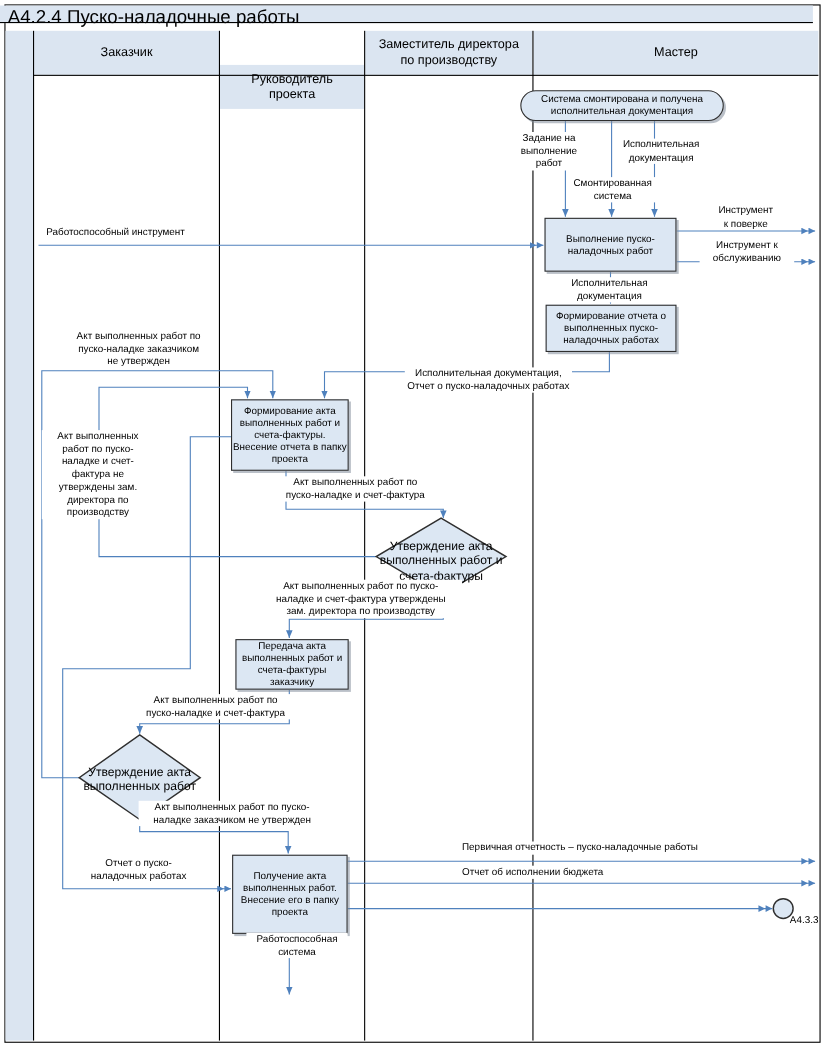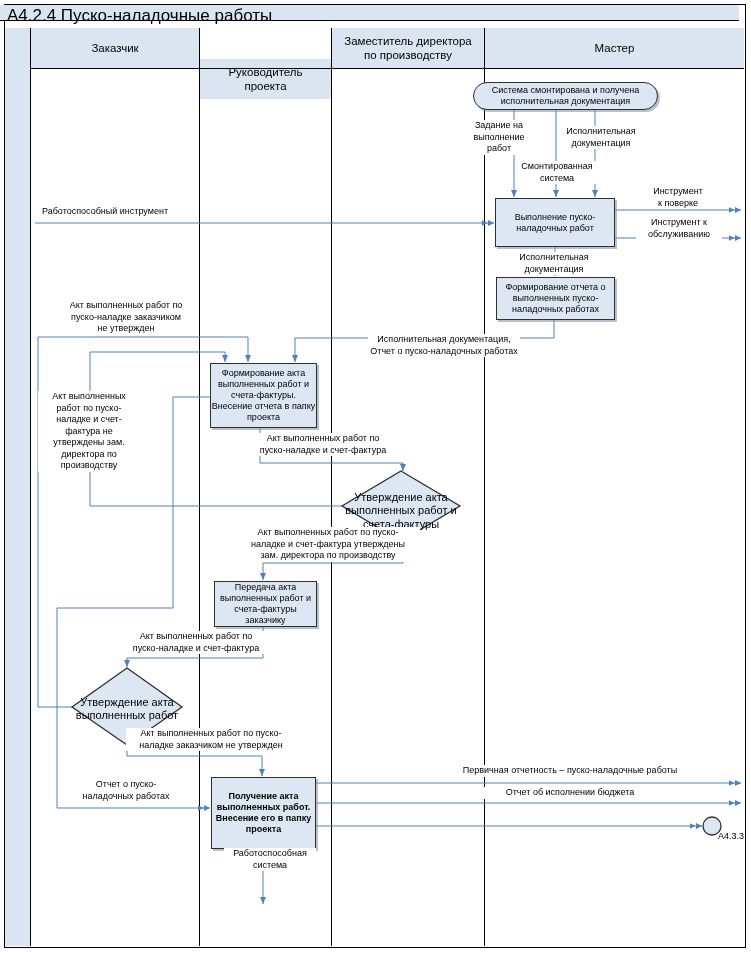--- a/index.html
+++ b/index.html
@@ -24,21 +24,21 @@
     background:var(--fill,#dce7f3); border:1px solid #2f2f2f;
     display:flex; align-items:center; justify-content:center; text-align:center;
     font-size:9px; line-height:1.22; white-space:pre-line;
     box-shadow:2px 2px 0 rgba(130,140,155,.55); }
   .oval { border-radius:15px; }
   .dtext { position:absolute; z-index:5; text-align:center; font-size:11px;
     line-height:1.22; white-space:pre-line; }
   .lbl { position:absolute; z-index:6; font-size:9px; line-height:1.28;
     white-space:pre-line; text-align:center; background:#fff; }
   .lbl-l { text-align:left; }
-  .lbl-r { text-align:center; }
+  .lbl-r { text-align:left; }
 </style>
 </head>
 <body>
 
 <div id="page" style="--band: #dbe5f1; --fill: #dce7f3;">
 
   <div class="frame"></div>
 
   <div class="titlebar">А4.2.4 Пуско-наладочные работы</div>
 
@@ -102,21 +102,21 @@
 выполненных пуско-
 наладочных работах</div>
   <div class="shape" style="left:210px; top:363px; width:107px; height:65px;">Формирование акта
 выполненных работ и
 счета-фактуры.
 Внесение отчета в папку
 проекта</div>
   <div class="shape" style="left:214px; top:581px; width:103px; height:46px;">Передача акта
 выполненных работ и
 счета-фактуры заказчику</div>
-  <div class="shape" style="left:211px; top:777px; width:105px; height:72px;font-weight:bold;">Получение акта
+  <div class="shape" style="left:211px; top:777px; width:105px; height:72px;">Получение акта
 выполненных работ.
 Внесение его в папку
 проекта</div>
 
   <div class="dtext" style="left:342px; top:491px; width:118px;">Утверждение акта
 выполненных работ и
 счета-фактуры</div>
   <div class="dtext" style="left:72px; top:696px; width:110px;">Утверждение акта
 выполненных работ</div>
 

